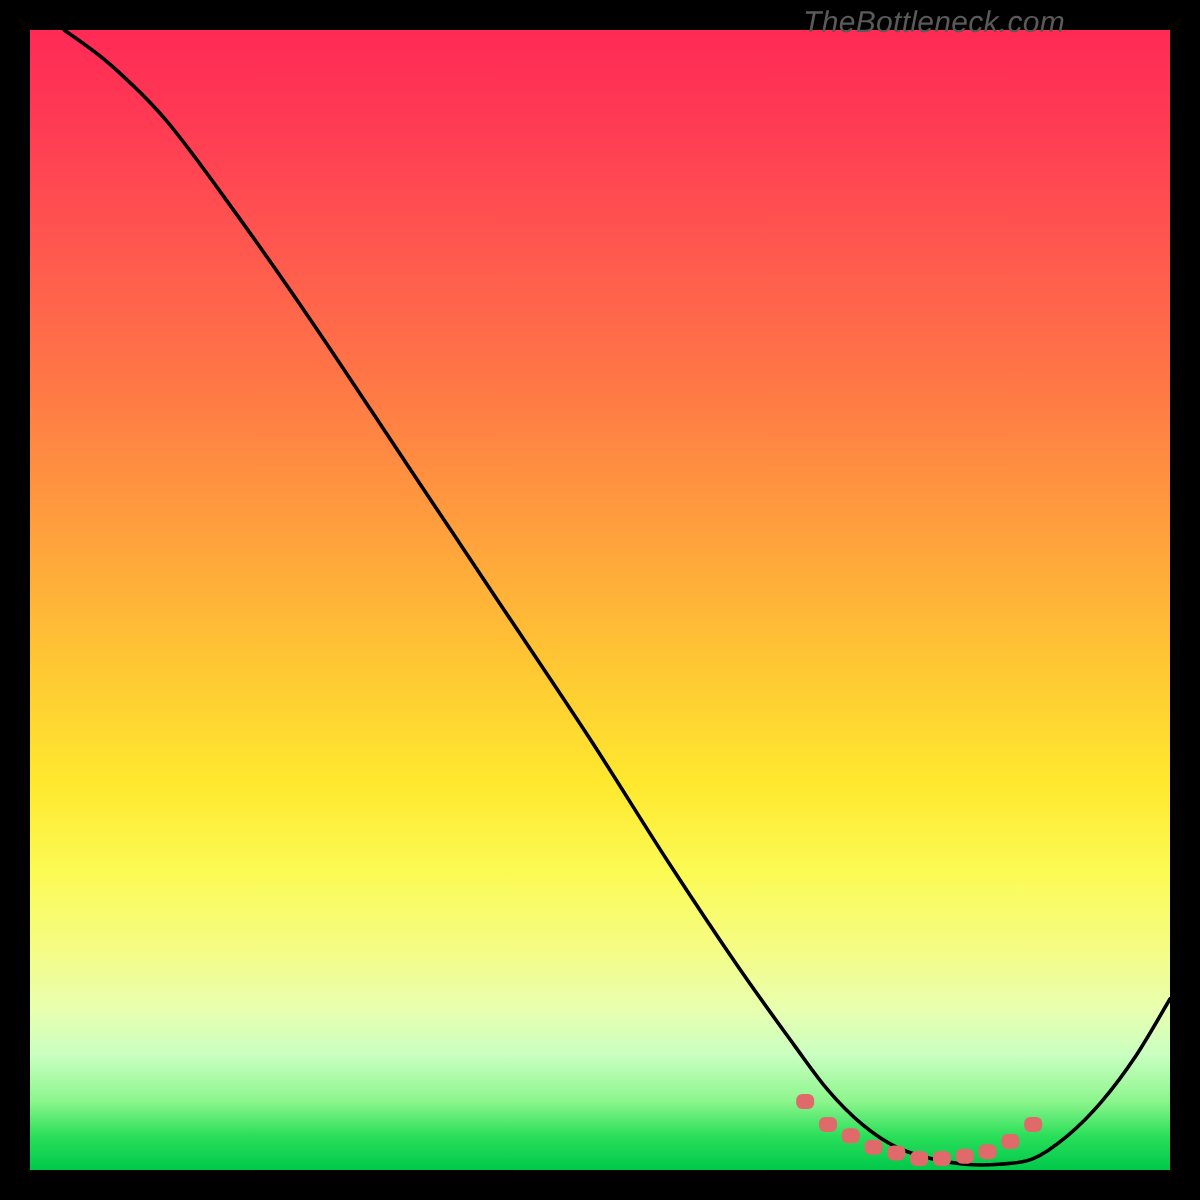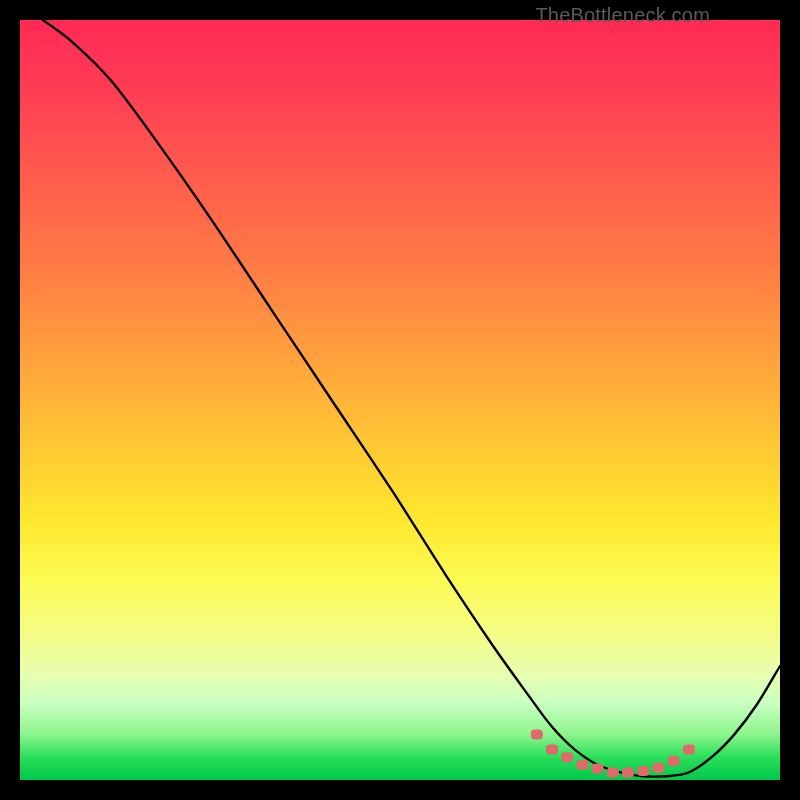--- a/index.html
+++ b/index.html
@@ -8,20 +8,21 @@
   width: 800px;
   height: 800px;
   background: #000;
   overflow: hidden;
 }
 .chart-container {
   position: relative;
   width: 732px;
   height: 800px;
   background: #000;
+  font-style: italic;
 }
 .plot-area {
   position: absolute;
   left: 20px;
   top: 20px;
   width: 760px;
   height: 760px;
   
   background: linear-gradient(to bottom,
     #ff2a55 0%,

